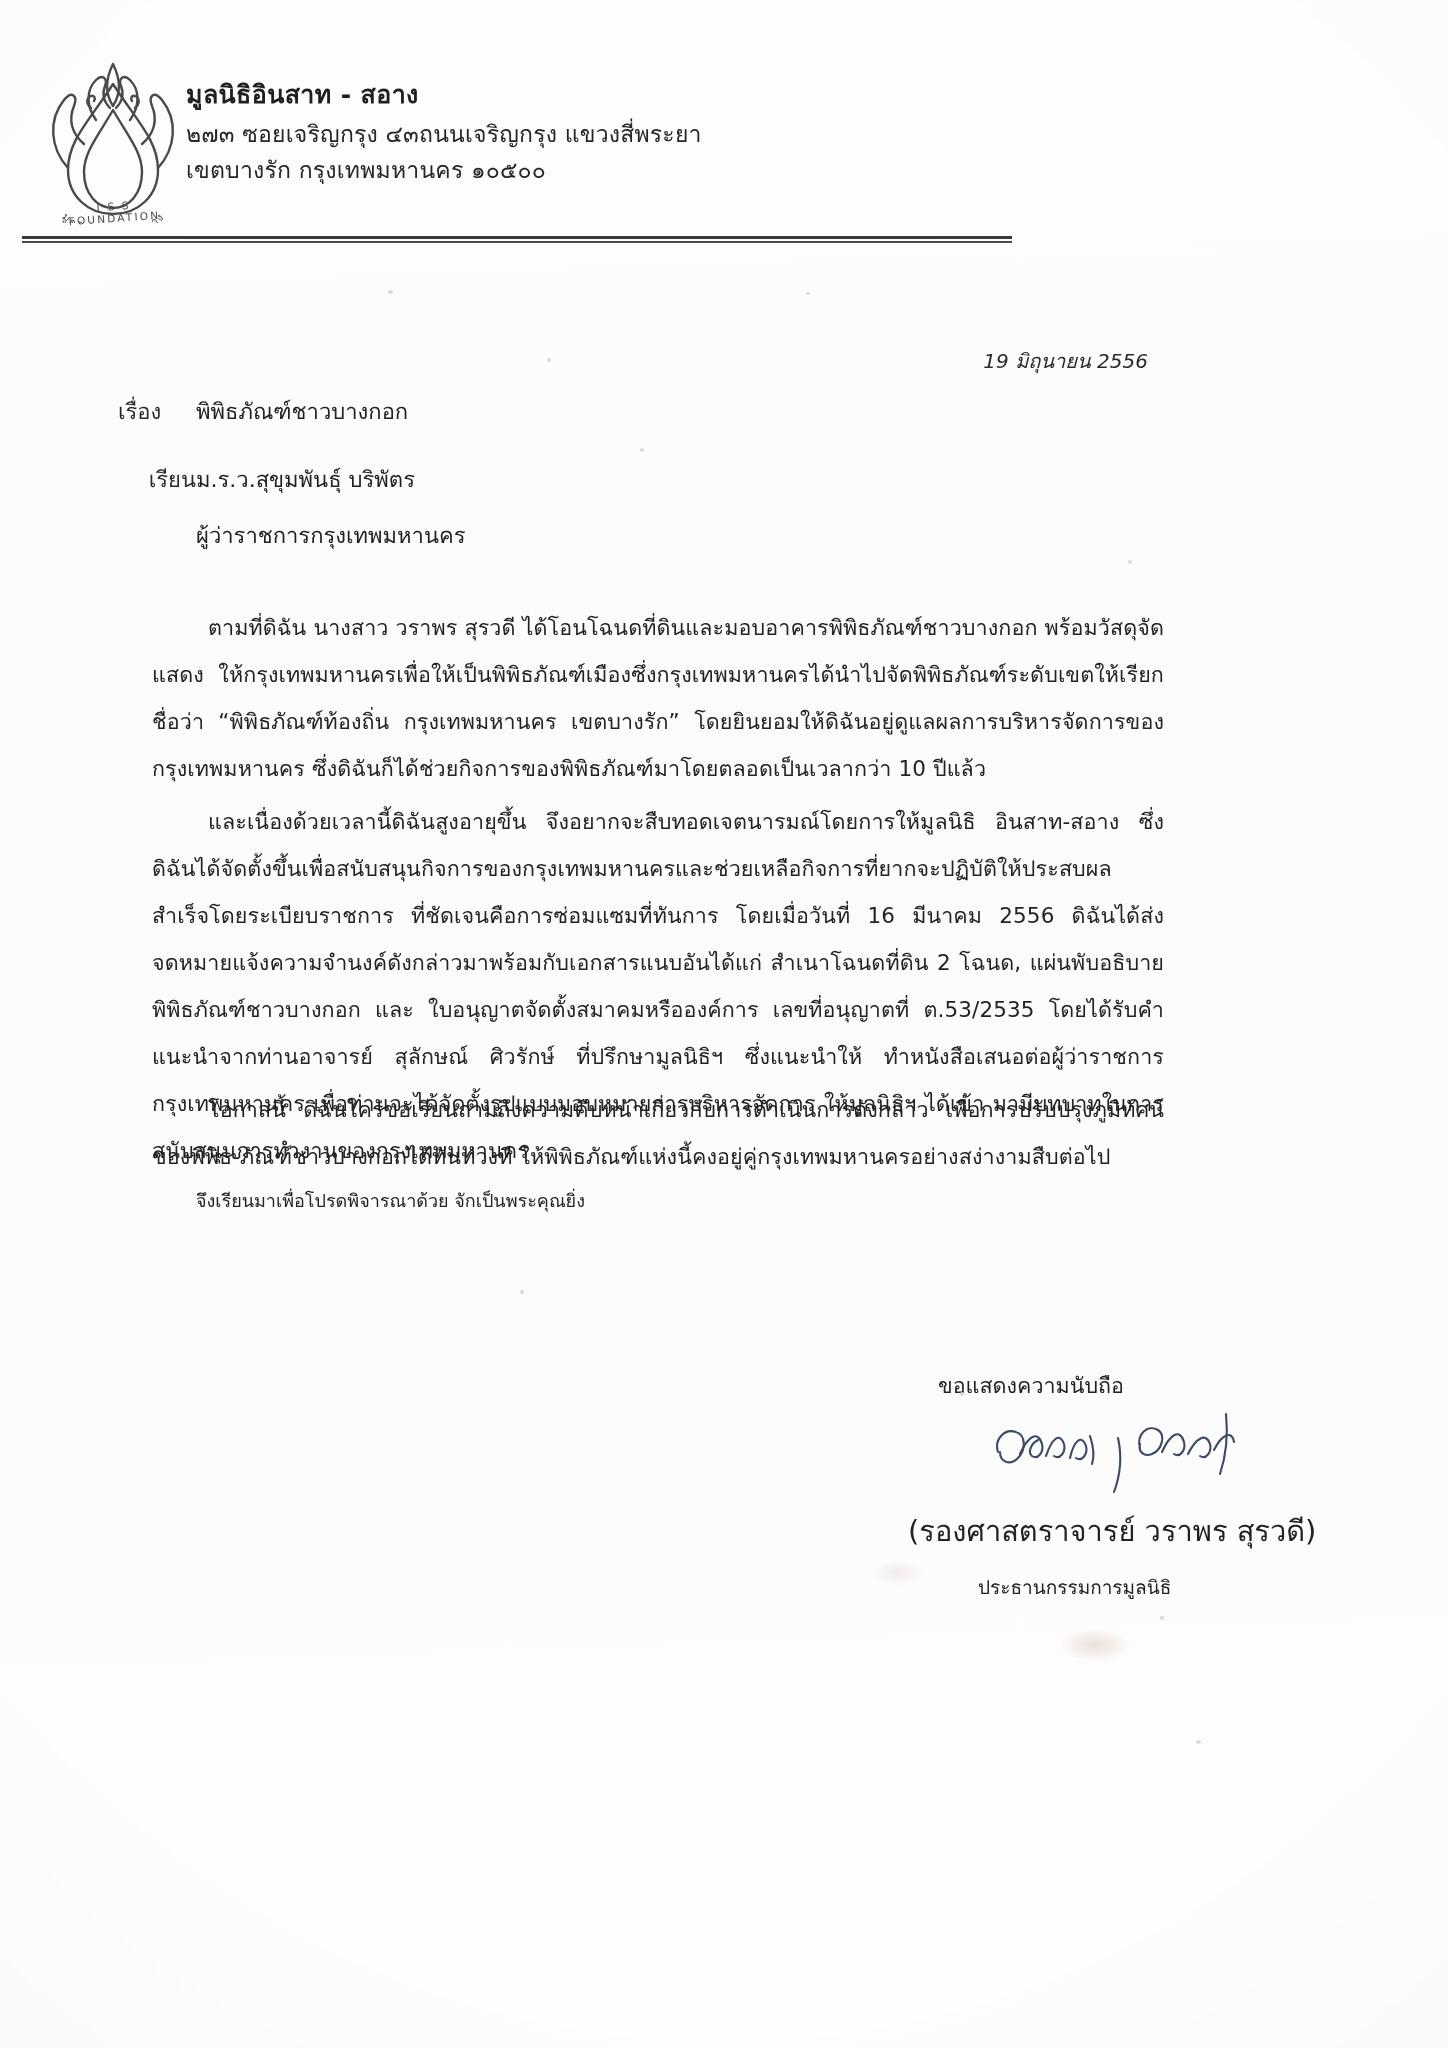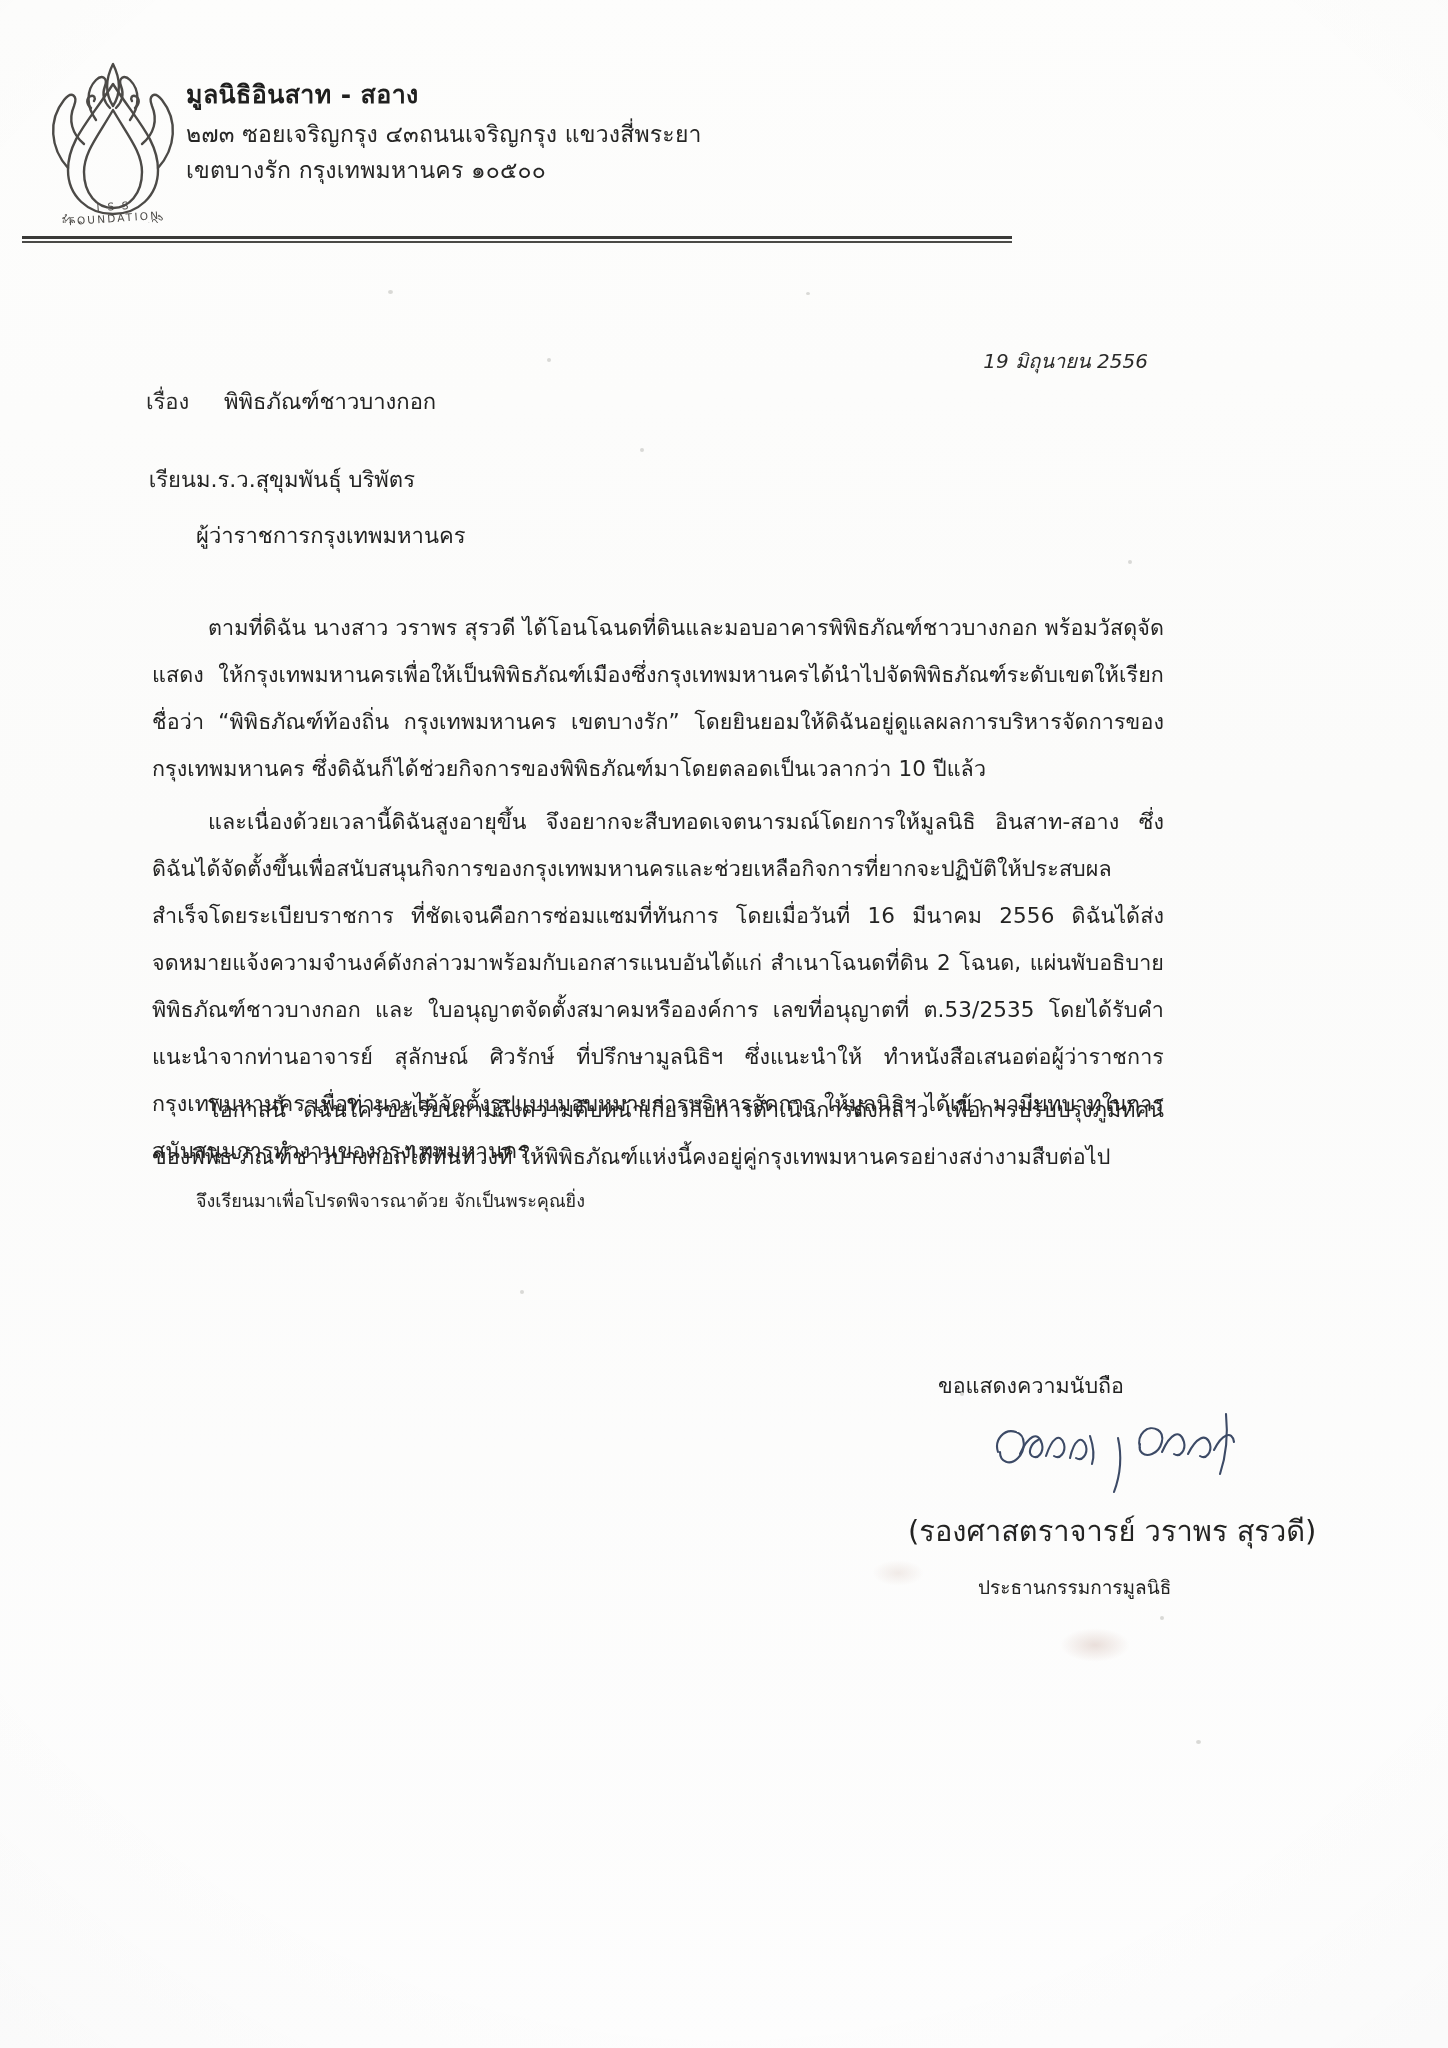--- a/index.html
+++ b/index.html
@@ -106,21 +106,21 @@
   }
   .field-label {
     width: 78px;
     font-size: 22px;
     color: #2a2a29;
   }
   .field-value {
     font-size: 22px;
     color: #222221;
   }
-  #row-subject { top: 384px; margin-left: 28px; }
+  #row-subject { top: 394px; }
   #row-attn    { top: 462px; text-align: right; }
 
   .recipient-title {
     position: absolute;
     left: 196px;
     top: 518px;
     font-size: 22px;
     color: #222221;
     white-space: nowrap;
   }

